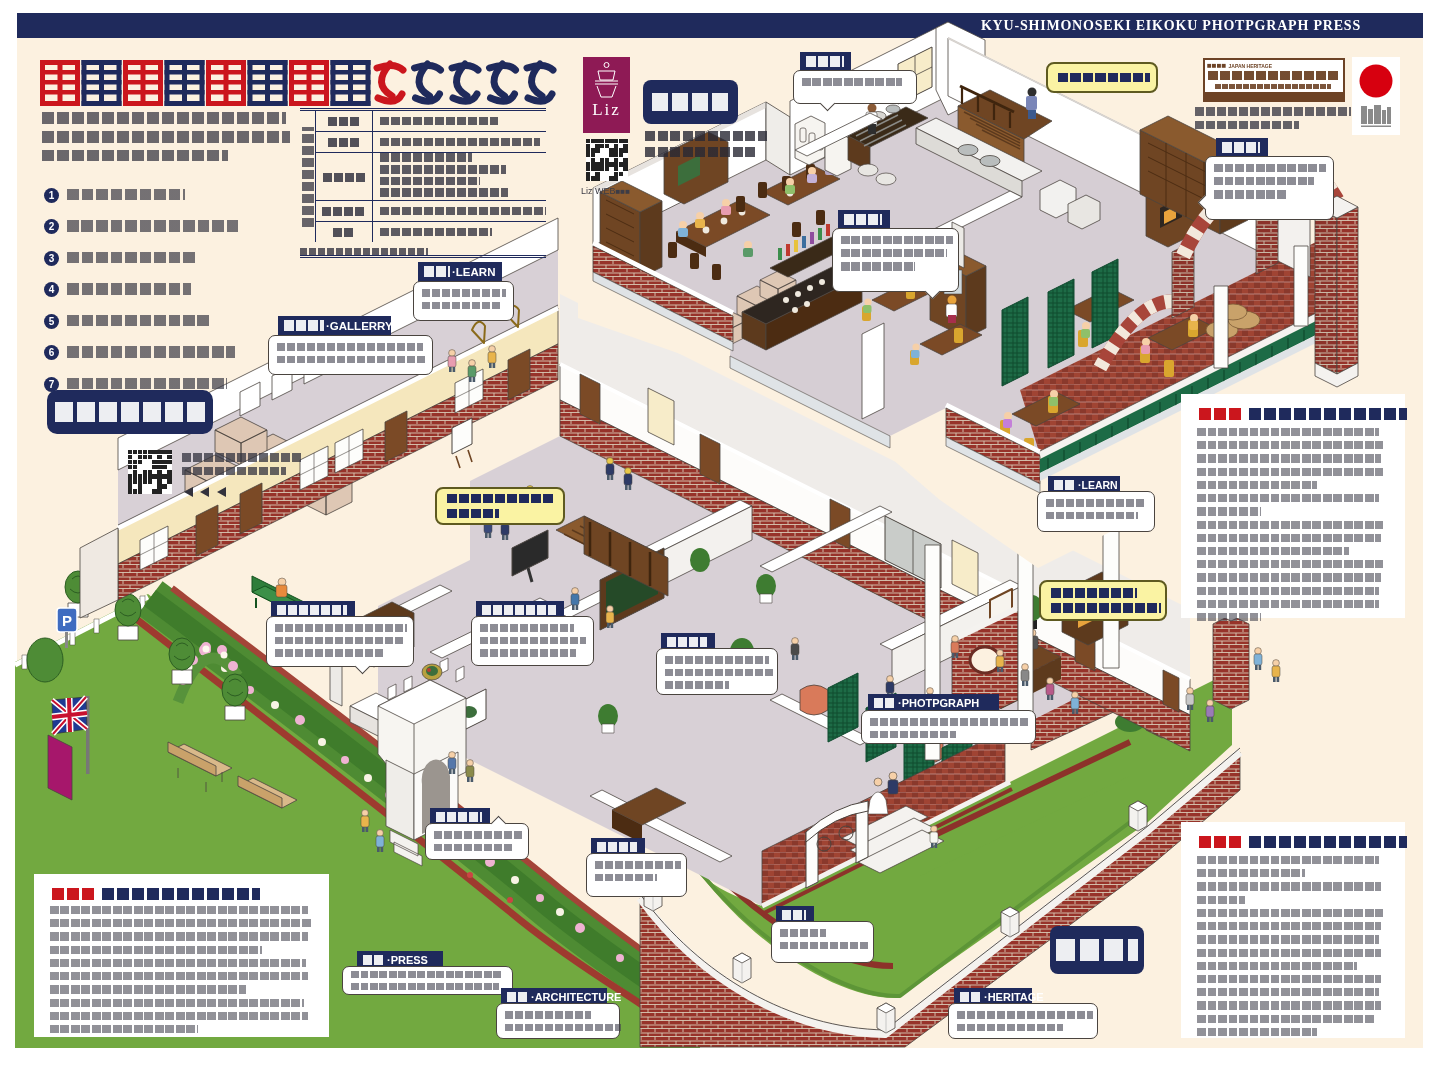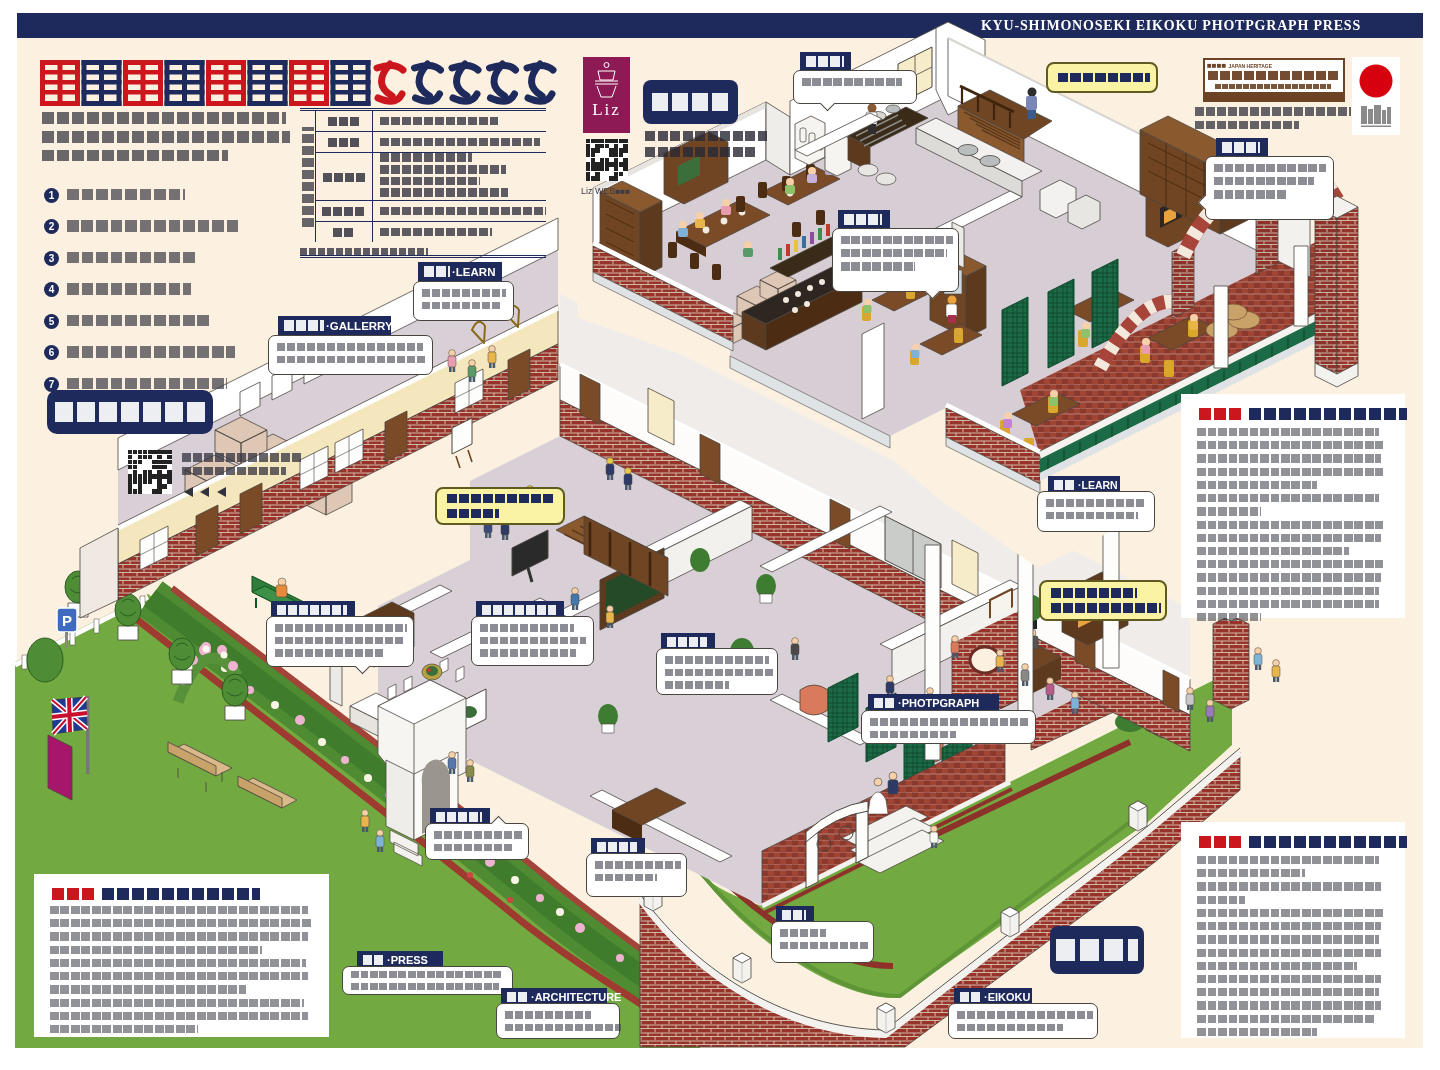--- a/index.html
+++ b/index.html
@@ -1511,20 +1511,20 @@
   </div>
 <div class="bub" style="left:496px;top:1003px;width:124px;height:36px;">
     <div class="jp" style="--fs:10px">
       <div class="l" style="width:86px"></div>
       <div class="l" style="width:116px"></div>
     </div>
   </div>
 
 <div class="chip" style="left:954px;top:988px;width:78px;height:17px;">
     <span class="jpw jp" style="--fs:11px"><span class="l" style="display:inline-block;width:22px"></span></span>
-    <span class="wt" style="font-size:11px;margin-left:2px;">·EIKOKU</span>
+    <span class="wt" style="font-size:11px;margin-left:2px;">·HERITAGE</span>
   </div>
 <div class="bub" style="left:948px;top:1003px;width:150px;height:36px;">
     <div class="jp" style="--fs:10px">
       <div class="l" style="width:136px"></div>
       <div class="l" style="width:106px"></div>
     </div>
   </div>
 
 </body></html>

